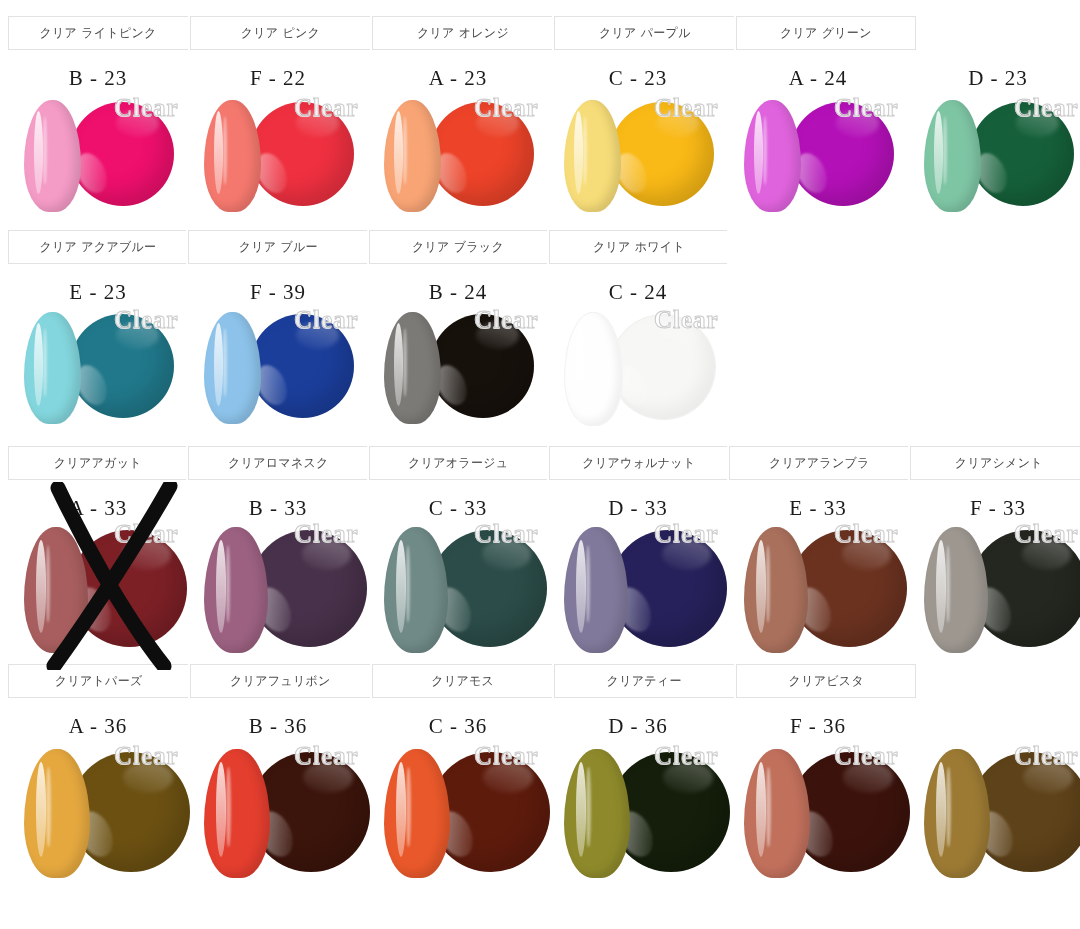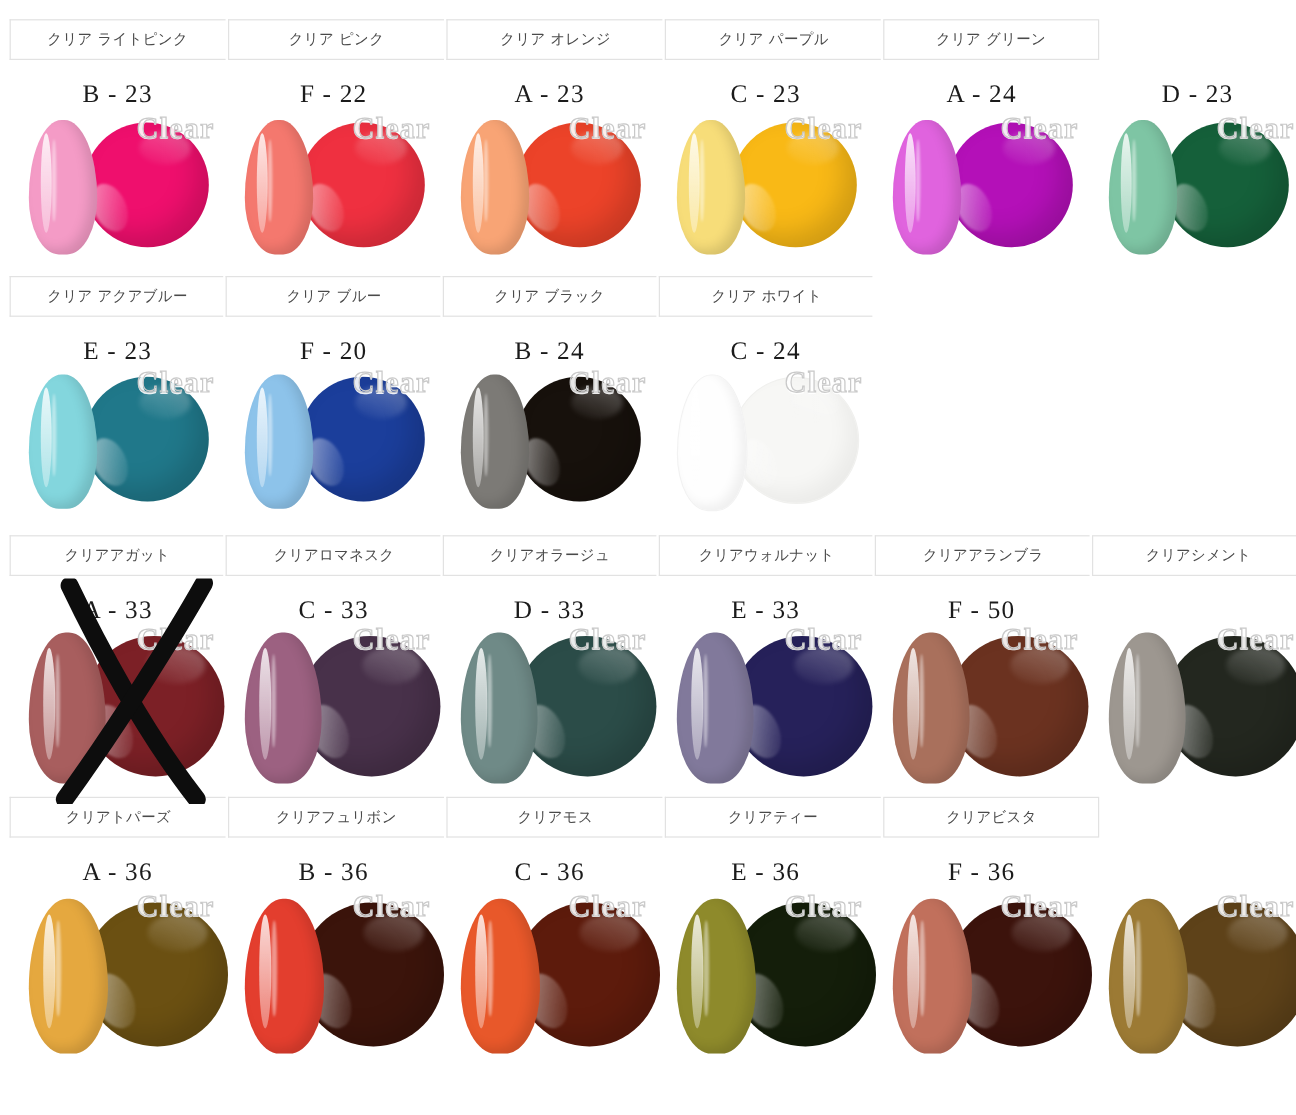--- a/index.html
+++ b/index.html
@@ -246,21 +246,21 @@
           <span class="label-text">クリア ホワイト</span>
         </div>
         <div class="label-cell blank"></div>
         <div class="label-cell blank"></div>
       </div>
       <div class="code-strip" style="position: absolute; left: 8px; top: 272px;">
         <div class="code-cell">
           <span class="code-text">E - 23</span>
         </div>
         <div class="code-cell">
-          <span class="code-text">F - 20</span>
+          <span class="code-text">F - 39</span>
         </div>
         <div class="code-cell">
           <span class="code-text">B - 24</span>
         </div>
         <div class="code-cell">
           <span class="code-text">C - 24</span>
         </div>
         <div class="code-cell"></div>
         <div class="code-cell"></div>
       </div>
@@ -338,30 +338,33 @@
         </div>
         <div class="label-cell">
           <span class="label-text">クリアシメント</span>
         </div>
       </div>
       <div class="code-strip" style="position: absolute; left: 8px; top: 488px;">
         <div class="code-cell">
           <span class="code-text">A - 33</span>
         </div>
         <div class="code-cell">
+          <span class="code-text">B - 33</span>
+        </div>
+        <div class="code-cell">
           <span class="code-text">C - 33</span>
         </div>
         <div class="code-cell">
           <span class="code-text">D - 33</span>
         </div>
         <div class="code-cell">
           <span class="code-text">E - 33</span>
         </div>
         <div class="code-cell">
-          <span class="code-text">F - 50</span>
+          <span class="code-text">F - 33</span>
         </div>
       </div>
       <div class="swatch-strip" style="position: absolute; left: 8px; top: 518px; height: 146px;">
         <div class="swatch-cell" style="height: 146px;">
           <div class="art">
             <div class="drop" style="width: 117px; height: 117px; left: 62px; top: 12px; background: rgb(124, 32, 38);">
               <div class="hl"></div>
               <div class="hl2"></div>
             </div>
             <div class="nailtip" style="width: 64px; height: 126px; left: 16px; top: 9px; background: rgb(168, 94, 94);">
@@ -458,21 +461,21 @@
         <div class="code-cell">
           <span class="code-text">A - 36</span>
         </div>
         <div class="code-cell">
           <span class="code-text">B - 36</span>
         </div>
         <div class="code-cell">
           <span class="code-text">C - 36</span>
         </div>
         <div class="code-cell">
-          <span class="code-text">E - 36</span>
+          <span class="code-text">D - 36</span>
         </div>
         <div class="code-cell">
           <span class="code-text">F - 36</span>
         </div>
       </div>
       <div class="swatch-strip" style="position: absolute; left: 8px; top: 740px; height: 150px;">
         <div class="swatch-cell" style="height: 150px;">
           <div class="art">
             <div class="drop" style="width: 120px; height: 120px; left: 62px; top: 12px; background: rgb(107, 80, 18);">
               <div class="hl"></div>

